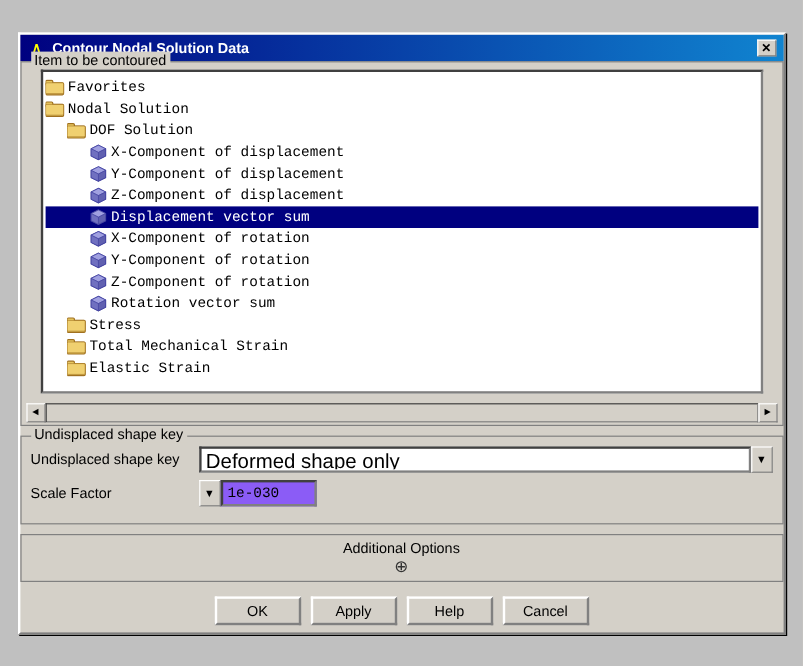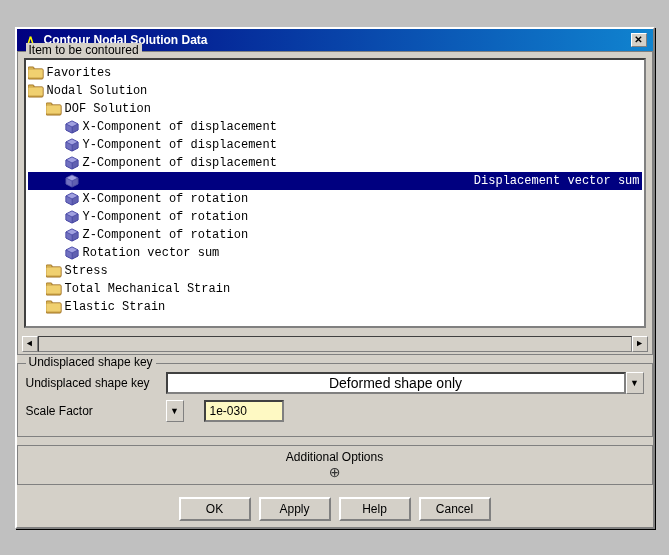--- a/index.html
+++ b/index.html
@@ -82,35 +82,34 @@
     }
     .tree-area {
       background: white;
       border: 2px solid #808080;
       border-top-color: #404040;
       border-left-color: #404040;
       height: 270px;
       overflow-y: auto;
       overflow-x: auto;
       padding: 4px 2px;
-      margin: 6px 6px;
+      margin: 6px 16px;
     }
     .tree-item {
       display: flex;
       align-items: center;
       padding: 1px 2px;
       white-space: nowrap;
       cursor: pointer;
       font-family: 'Courier New', Courier, monospace;
       font-size: 12px;
     }
     .tree-item.selected {
       background: #000080;
       color: white;
-      justify-content: space-between;
     }
     .tree-item .icon {
       width: 16px;
       height: 16px;
       display: inline-flex;
       align-items: center;
       justify-content: center;
       margin-right: 3px;
       flex-shrink: 0;
     }
@@ -148,50 +147,49 @@
     }
     .dropdown {
       flex: 1;
       height: 22px;
       background: white;
       border: 2px solid #808080;
       border-top-color: #404040;
       border-left-color: #404040;
       padding: 1px 4px;
       font-family: Arial, sans-serif;
-      font-size: 14px;
+      font-size: 17px;
       appearance: none;
       -webkit-appearance: none;
       cursor: pointer;
-      text-align: center;
     }
     .dropdown-btn {
       width: 18px;
       height: 22px;
       background: #d4d0c8;
       border: 1px solid #808080;
       border-top-color: #ffffff;
       border-left-color: #ffffff;
       display: flex;
       align-items: center;
       justify-content: center;
       cursor: pointer;
       font-size: 9px;
     }
     .small-input {
       width: 80px;
       height: 22px;
       border: 2px solid #808080;
       border-top-color: #404040;
       border-left-color: #404040;
-      background: #fef9c3;
+      background: #8b5cf6;
       padding: 1px 4px;
-      font-family: Liberation Sans, sans-serif;
-      font-size: 12px;
-      margin-left: 20px;
+      font-family: Liberation Mono, monospace;
+      font-size: 12px;
+      margin-left: 0;
     }
     .additional-options-bar {
       display: flex;
       align-items: center;
       justify-content: space-between;
       border: 1px solid #808080;
       padding: 4px 8px;
       margin: 0 0 8px 0;
       background: #d4d0c8;
       font-family: Arial, sans-serif;

